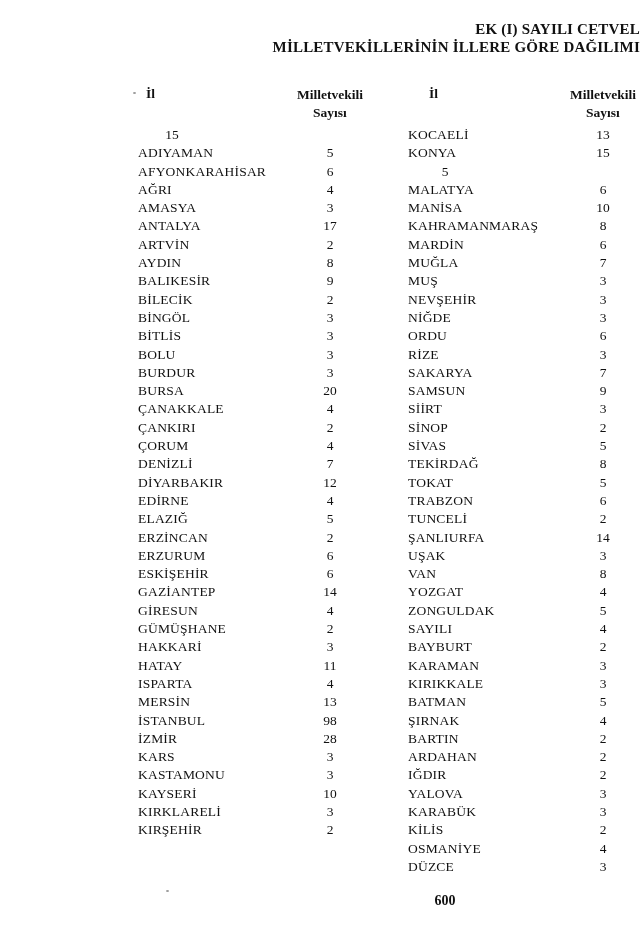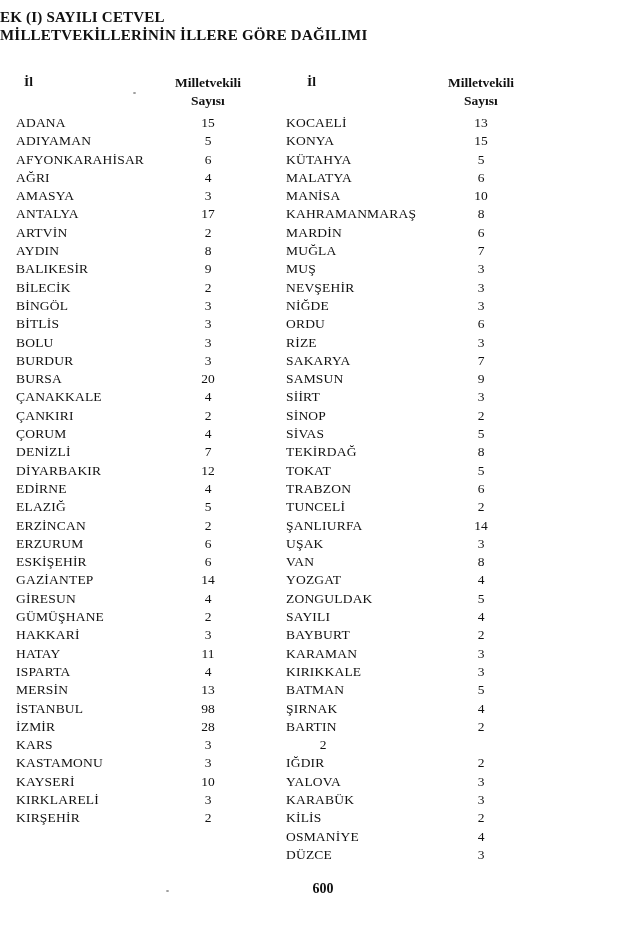--- a/index.html
+++ b/index.html
@@ -11,31 +11,32 @@
     color: #111111;
     position: relative;
     overflow: hidden;
   }
   .page {
     width: 640px;
     height: 948px;
     position: relative;
   }
   .title-block {
-    padding-top: 8px;
-    text-align: left;
+    padding-top: 20px;
+    text-align: right;
     font-weight: bold;
     font-size: 15px;
     line-height: 18px;
     letter-spacing: 0.2px;
   }
   .table-area {
     display: flex;
     padding-left: 16px;
     margin-top: 30px;
+    justify-content: flex-end;
   }
   .col-group { display: block; }
   .group-left  { width: 226px; }
   .group-right { width: 232px; margin-left: 44px; }
 
   .col-header {
     display: flex;
     font-weight: bold;
     font-size: 13.5px;
     margin-bottom: 2px;
@@ -103,21 +104,20 @@
 
   <div class="table-area">
 
     <div class="col-group group-left">
       <div class="col-header">
         <span class="h-il">İl</span>
         <span class="h-mv"><span>Milletvekili</span><br><span>Sayısı</span></span>
       </div>
       <div class="rows" id="left-rows">
           <div class="row">
-            <span class="cell-name">ADANA</span>
             <span class="cell-num">15</span>
           </div>
           <div class="row">
             <span class="cell-name">ADIYAMAN</span>
             <span class="cell-num">5</span>
           </div>
           <div class="row">
             <span class="cell-name">AFYONKARAHİSAR</span>
             <span class="cell-num">6</span>
           </div>
@@ -276,21 +276,20 @@
       <div class="rows" id="right-rows">
           <div class="row">
             <span class="cell-name">KOCAELİ</span>
             <span class="cell-num">13</span>
           </div>
           <div class="row">
             <span class="cell-name">KONYA</span>
             <span class="cell-num">15</span>
           </div>
           <div class="row">
-            <span class="cell-name">KÜTAHYA</span>
             <span class="cell-num">5</span>
           </div>
           <div class="row">
             <span class="cell-name">MALATYA</span>
             <span class="cell-num">6</span>
           </div>
           <div class="row">
             <span class="cell-name">MANİSA</span>
             <span class="cell-num">10</span>
           </div>
@@ -404,20 +403,21 @@
           </div>
           <div class="row">
             <span class="cell-name">ŞIRNAK</span>
             <span class="cell-num">4</span>
           </div>
           <div class="row">
             <span class="cell-name">BARTIN</span>
             <span class="cell-num">2</span>
           </div>
           <div class="row">
+            <span class="cell-name">ARDAHAN</span>
             <span class="cell-num">2</span>
           </div>
           <div class="row">
             <span class="cell-name">IĞDIR</span>
             <span class="cell-num">2</span>
           </div>
           <div class="row">
             <span class="cell-name">YALOVA</span>
             <span class="cell-num">3</span>
           </div>

